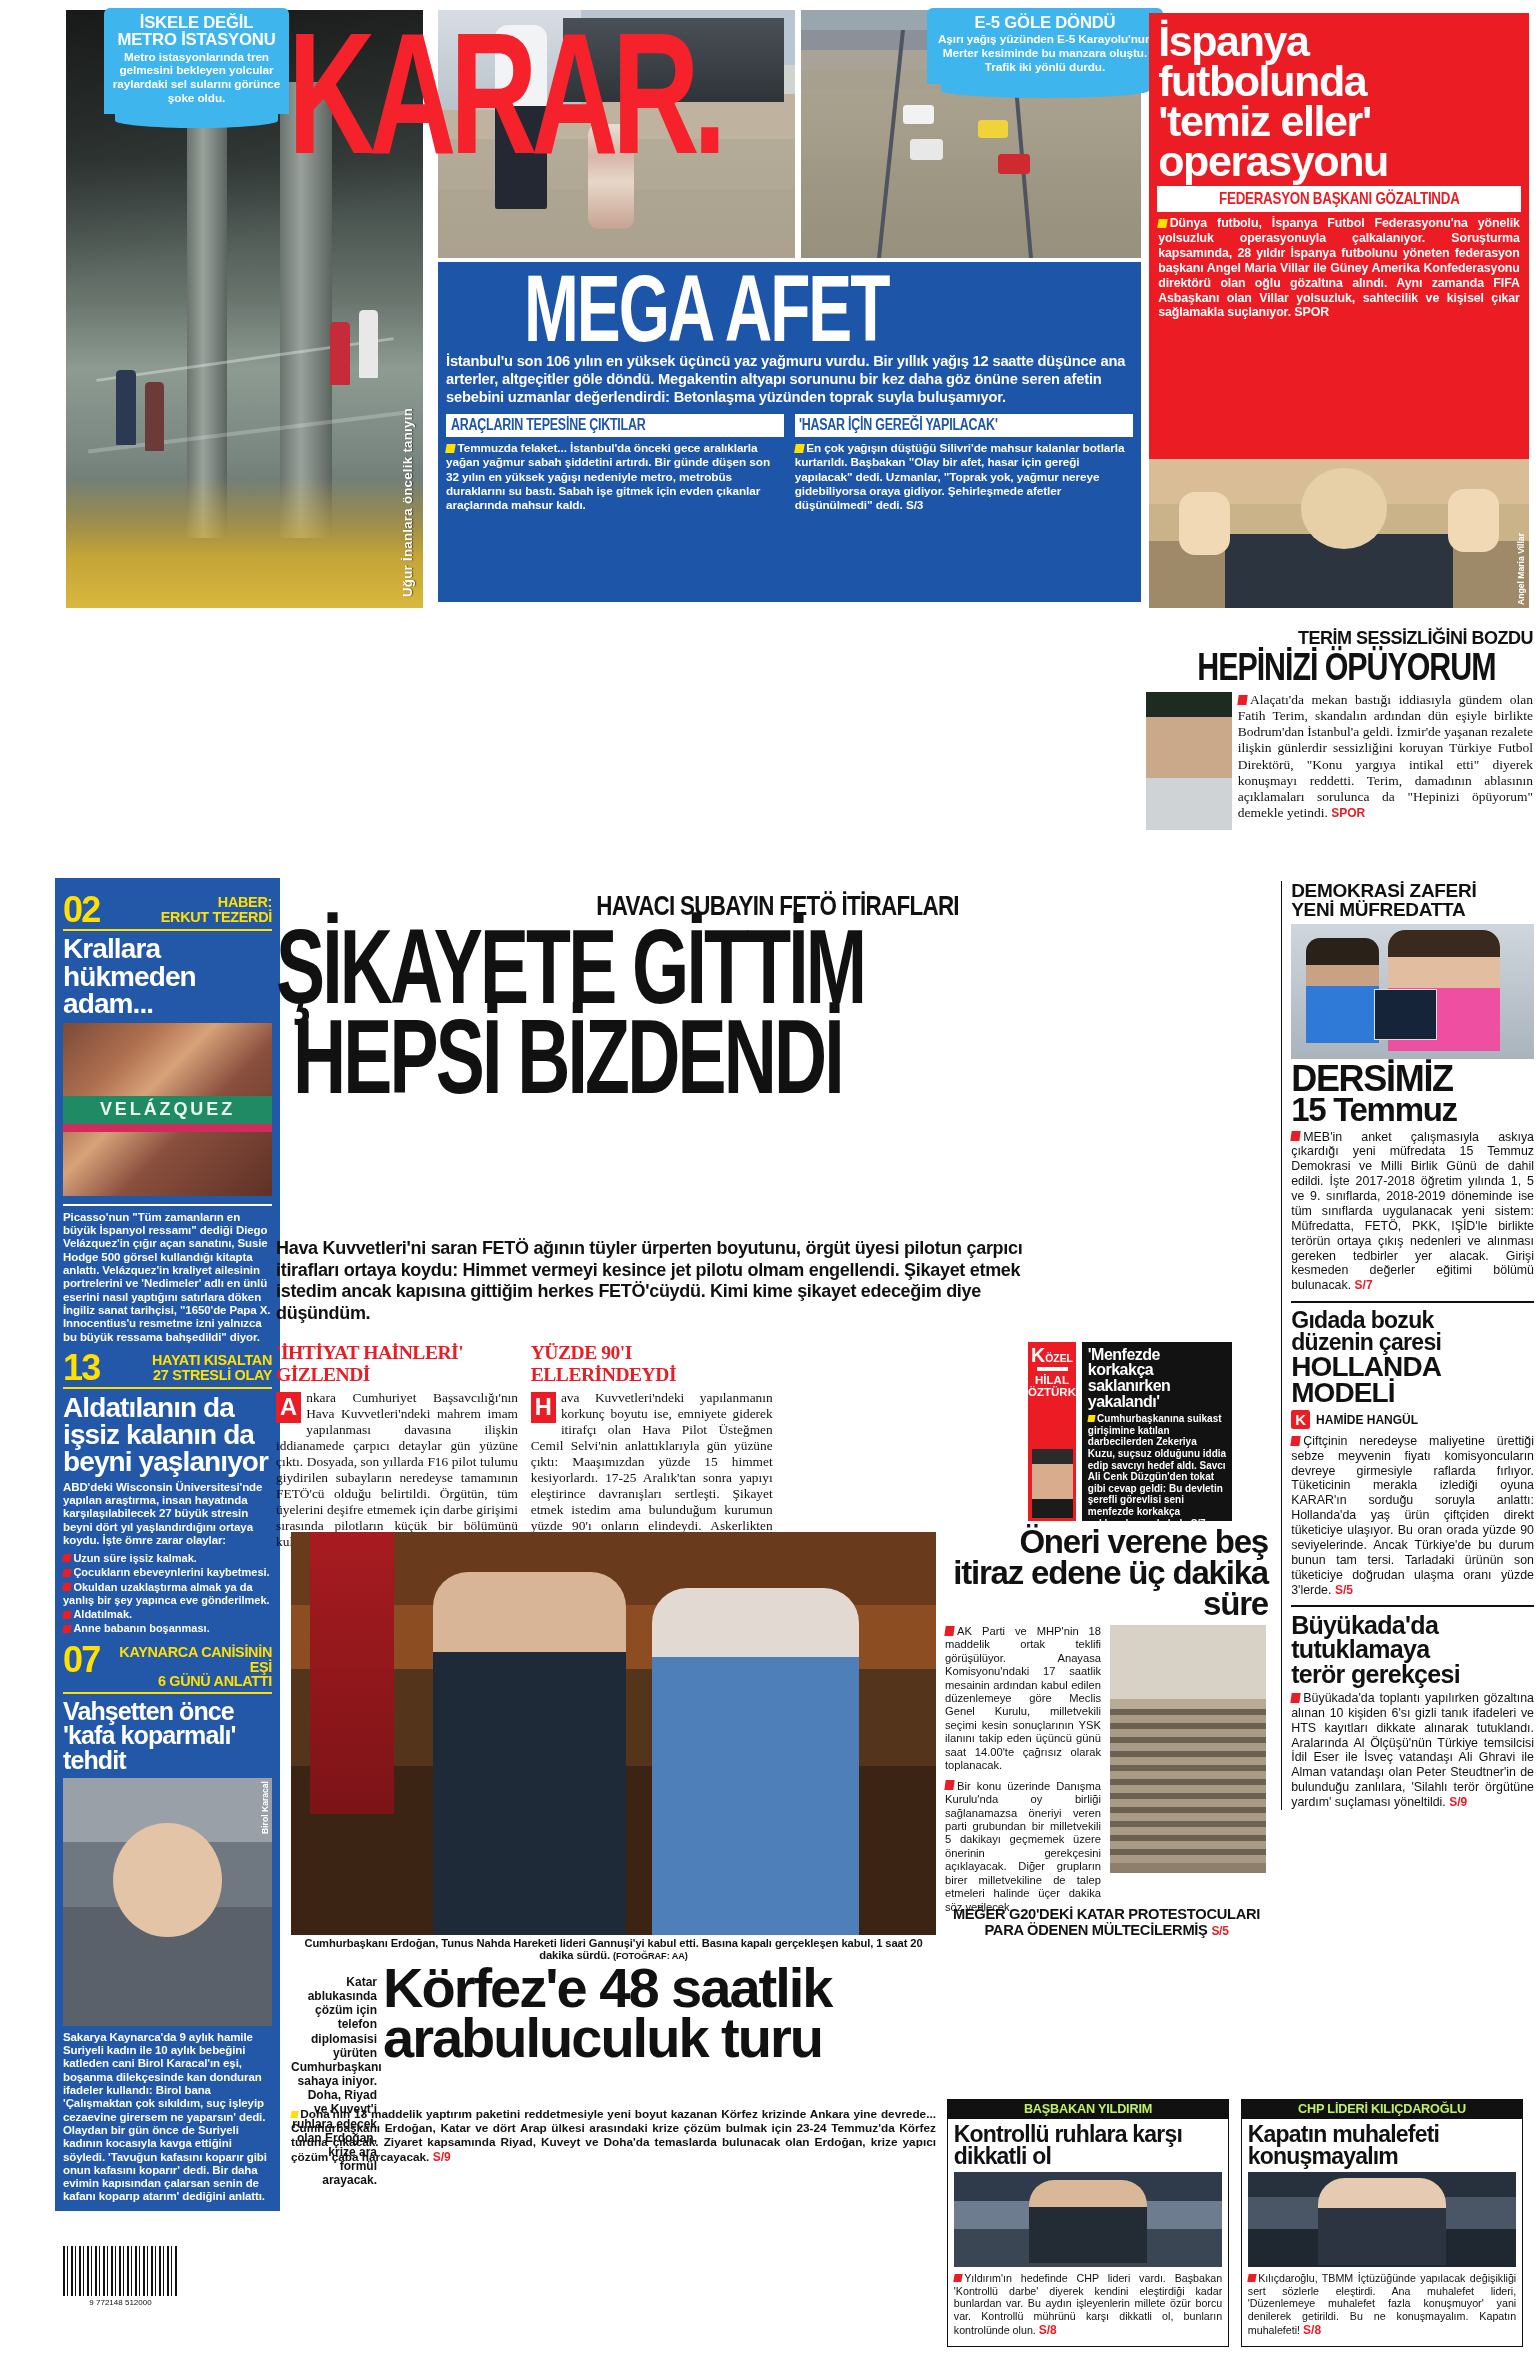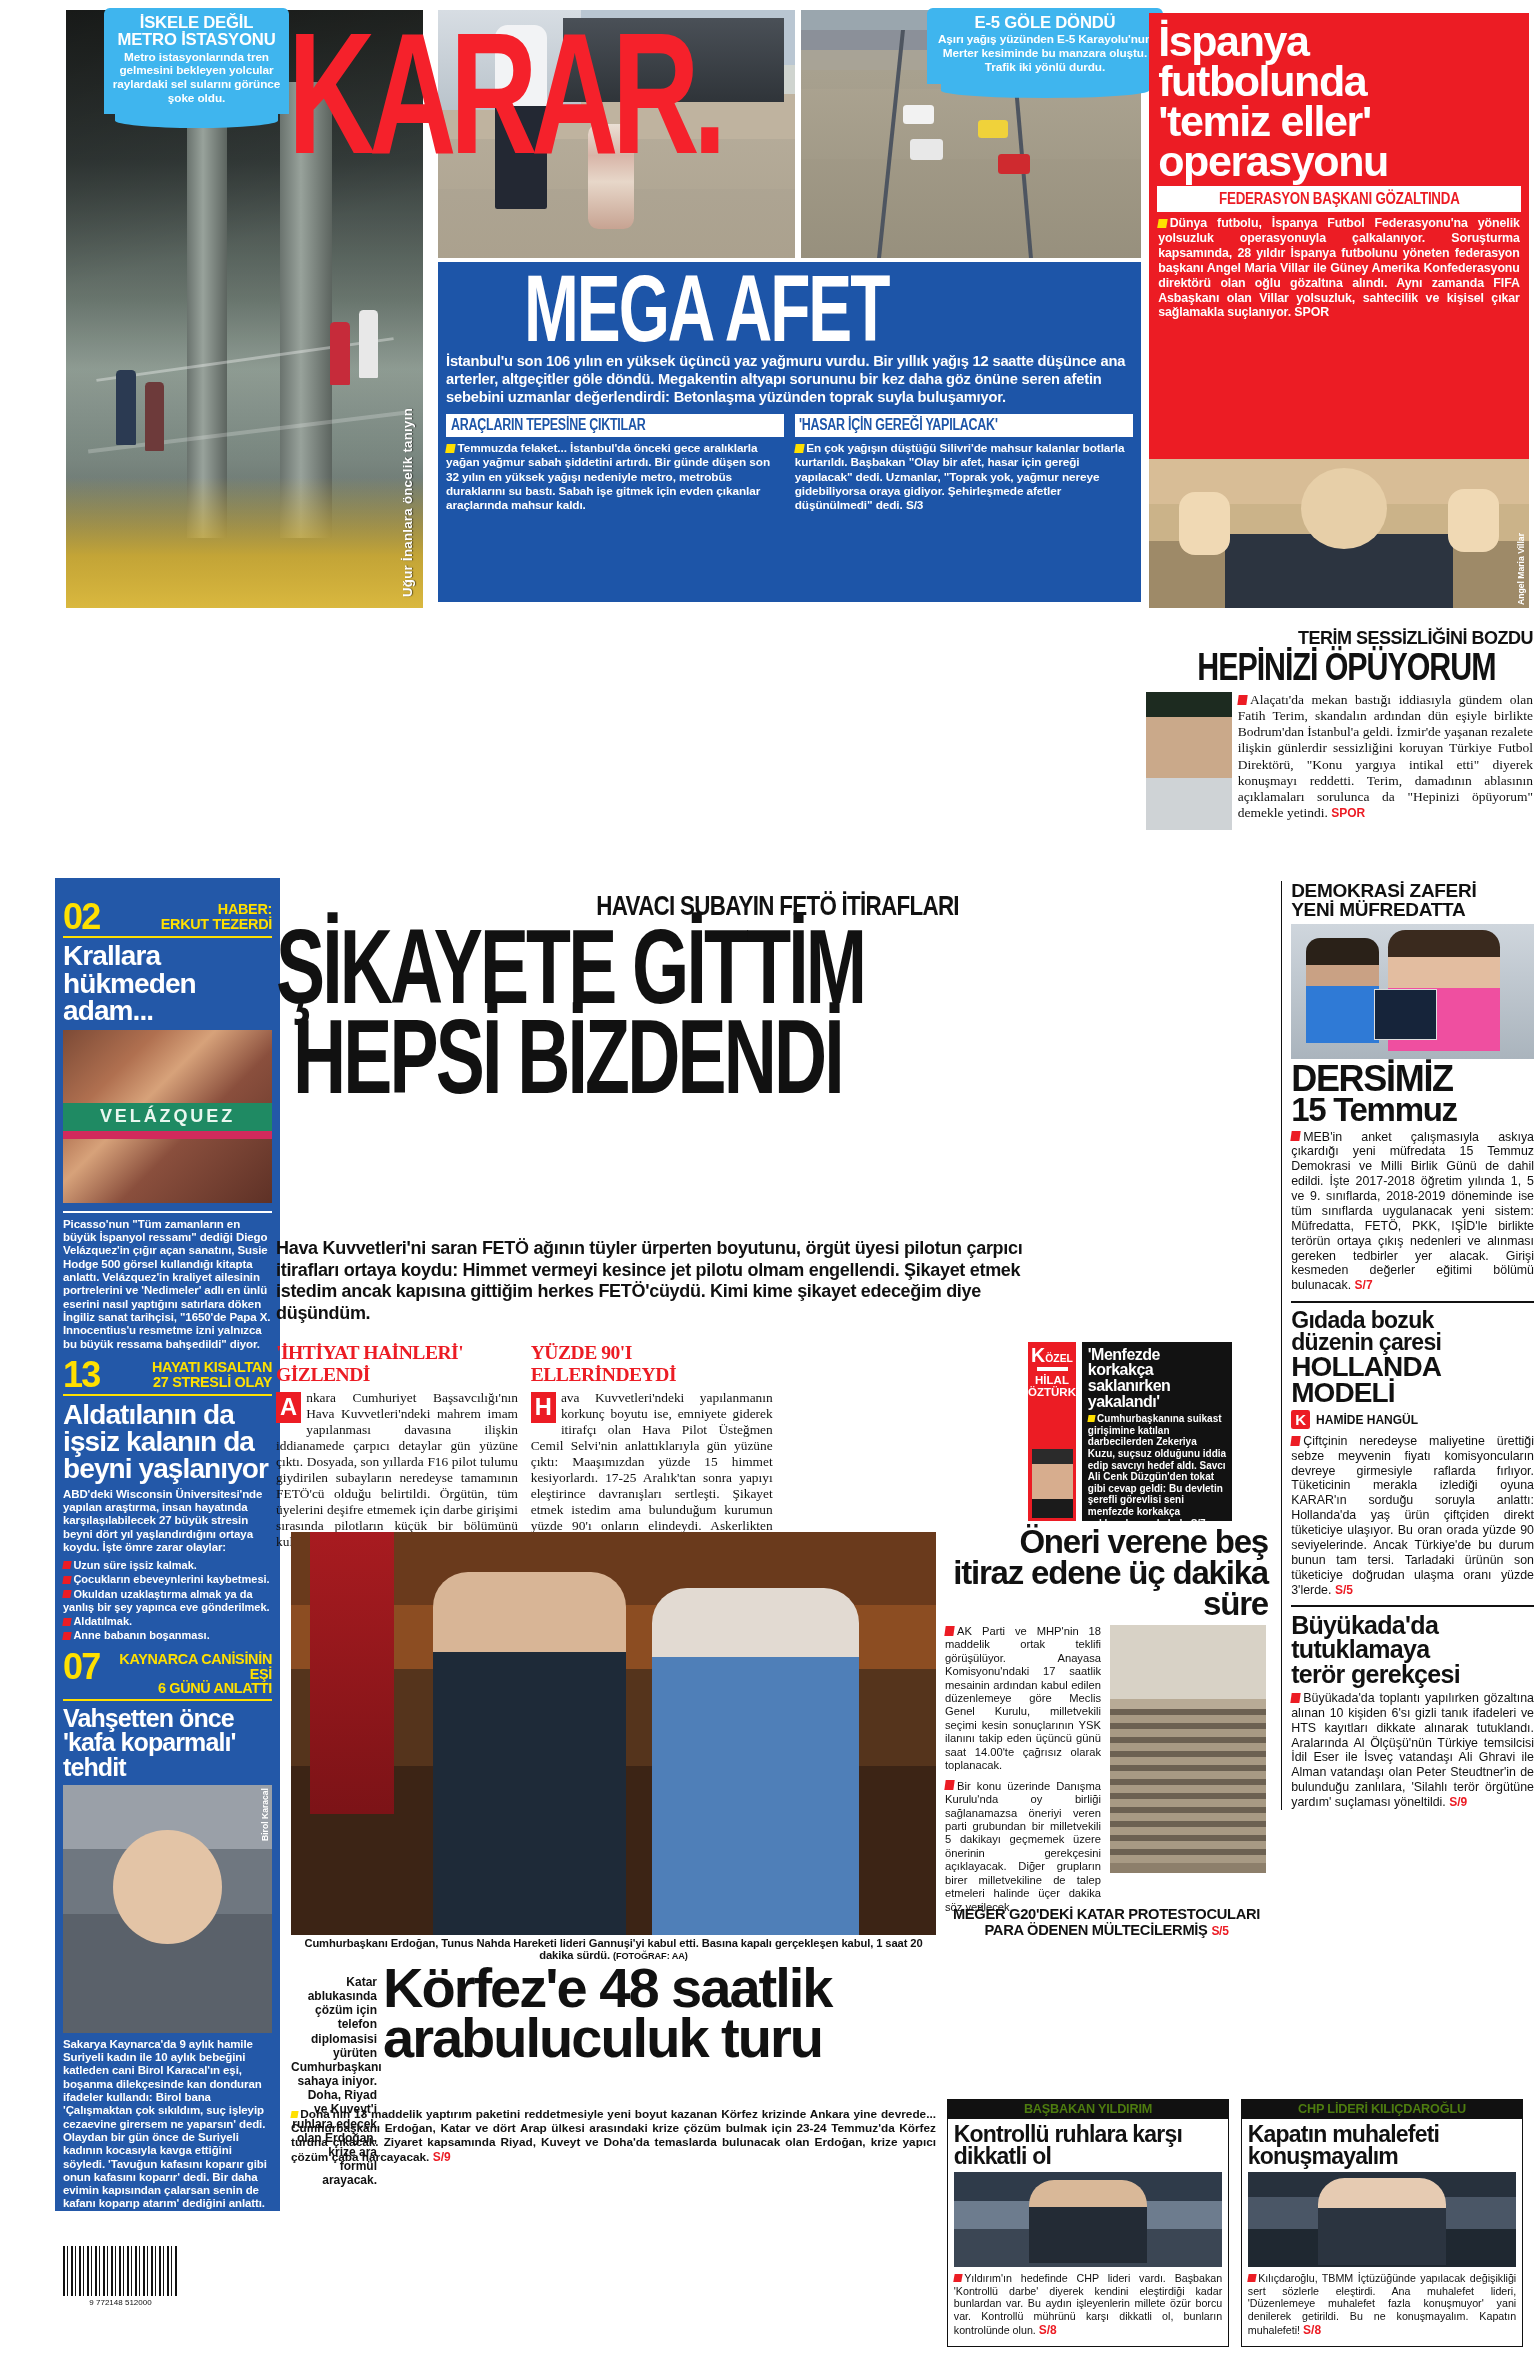--- a/index.html
+++ b/index.html
@@ -97,21 +97,21 @@
   #terim-kicker{text-align:right;font-size:18px;font-weight:bold;letter-spacing:-0.5px;color:#111;}
   #terim-head{text-align:right;font-size:38px;font-weight:bold;letter-spacing:-1.3px;color:#111;line-height:.93;margin-top:0.6px;}
   #terim-body{margin-top:7px;display:flex;gap:5.8px;}
   #terim-photo{width:86px;height:138px;flex:0 0 86px;
     background:linear-gradient(#1d2b20 0 18%,#caa98a 18% 62%,#cfd3d6 62% 100%);}
   #terim-text{font-family:"Liberation Serif",serif;font-size:13.5px;line-height:1.2;text-align:justify;color:#111;}
   .rbox{display:inline-block;width:8.6px;height:10.4px;background:#ec1c24;margin-right:3.5px;vertical-align:-1.2px;transform:skewX(-8deg);}
   .spor{color:#ec1c24;font-weight:bold;font-family:"Liberation Sans",sans-serif;font-size:12px;}
 
   
-  #left-rail{left:55px;top:878px;width:225px;height:1333px;background:#2358a8;color:#fff;padding:24px 8px;}
+  #left-rail{left:55px;top:878px;width:225px;height:1333px;background:#2358a8;color:#fff;padding:17px 8px;}
   .rail-num{font-size:36px;font-weight:bold;color:#ffe000;line-height:.85;letter-spacing:-1.7px;}
   .rail-haber{font-size:14.4px;font-weight:bold;color:#ffe000;text-align:right;line-height:1.02;letter-spacing:-0.3px;}
   .rail-rule{height:1.7px;background:#ffe000;margin:3.5px 0 4.6px;}
   .rail-head{font-size:28px;font-weight:bold;line-height:.98;letter-spacing:-0.9px;}
   .rail-body{font-size:11.5px;font-weight:bold;line-height:1.16;margin-top:4.6px;letter-spacing:-0.1px;}
   .rail-thumb{margin:5.8px 0 0;height:173px;background:
      linear-gradient(135deg,#7c4a36,#b07050 25%,#d7a27a 40%,#8a4f3d 60%,#5e3126);position:relative;overflow:hidden;}
   .velaz-band{position:absolute;left:0;top:42%;width:100%;height:16%;background:#1f8a63;color:#e9f7ef;
      display:flex;align-items:center;justify-content:center;font-size:18px;font-weight:bold;letter-spacing:2.9px;}
   .velaz-band2{position:absolute;left:0;top:58%;width:100%;height:5%;background:#d12a5c;}
@@ -182,21 +182,21 @@
   #tbmm-photo{width:156px;height:248px;background:linear-gradient(#d8d2c6 0 30%,#b8ab96 30% 58%,#8d7f6b 58% 100%);position:relative;overflow:hidden;}
   #tbmm-photo .rows{position:absolute;left:0;top:34%;width:100%;height:62%;
     background:repeating-linear-gradient(#6c6152 0 5.8px,#a89a84 5.8px 14px);}
   #meger{position:absolute;left:945px;top:1906px;width:323px;text-align:center;font-size:14.7px;font-weight:bold;line-height:1.1;color:#111;letter-spacing:-0.3px;}
   #korfez-left{position:absolute;left:291px;top:1975px;width:86px;font-size:12px;font-weight:bold;line-height:1.18;text-align:right;color:#111;}
   #korfez-head{position:absolute;left:383px;top:1963px;width:553px;font-size:56px;font-weight:bold;line-height:.9;letter-spacing:-2px;color:#111;}
   #korfez-body{position:absolute;left:291px;top:2108px;width:645px;font-size:11.8px;font-weight:bold;line-height:1.18;text-align:justify;color:#111;}
 
   
   .bbox{position:absolute;top:2099px;width:282px;height:248px;border:1.7px solid #111;padding:0;}
-  .bbox .bh{background:#111;color:#4d7c0f;font-size:12.7px;font-weight:bold;text-align:center;padding:2.3px 0 2.9px;letter-spacing:-0.2px;}
+  .bbox .bh{background:#111;color:#bef264;font-size:12.7px;font-weight:bold;text-align:center;padding:2.3px 0 2.9px;letter-spacing:-0.2px;}
   .bbox .bt{font-size:23px;font-weight:bold;line-height:.95;letter-spacing:-0.8px;padding:4.6px 5.8px 0;color:#111;}
   .bbox .bp{margin:4.6px 5.8px 0;height:95px;position:relative;overflow:hidden;}
   .bbox .bb{font-size:10.7px;line-height:1.2;text-align:justify;padding:4.6px 5.8px 0;color:#111;}
   #bbox1{left:947px;}
   #bbox2{left:1241px;}
   #bbox1 .bp{background:linear-gradient(#2f3b4a 0 30%,#6d7c8e 30% 60%,#3b4654 60% 100%);}
   #bbox1 .bp .man{position:absolute;left:28%;top:8%;width:44%;height:88%;background:linear-gradient(#d9b898 0 32%,#232b35 32% 100%);border-radius:25px 25px 0 0;}
   #bbox2 .bp{background:linear-gradient(#27313d 0 26%,#4a5666 26% 60%,#1f2831 60% 100%);}
   #bbox2 .bp .man{position:absolute;left:26%;top:6%;width:48%;height:92%;background:linear-gradient(#e6cbb2 0 34%,#2b3440 34% 100%);border-radius:26.5px 26.5px 0 0;}
 

